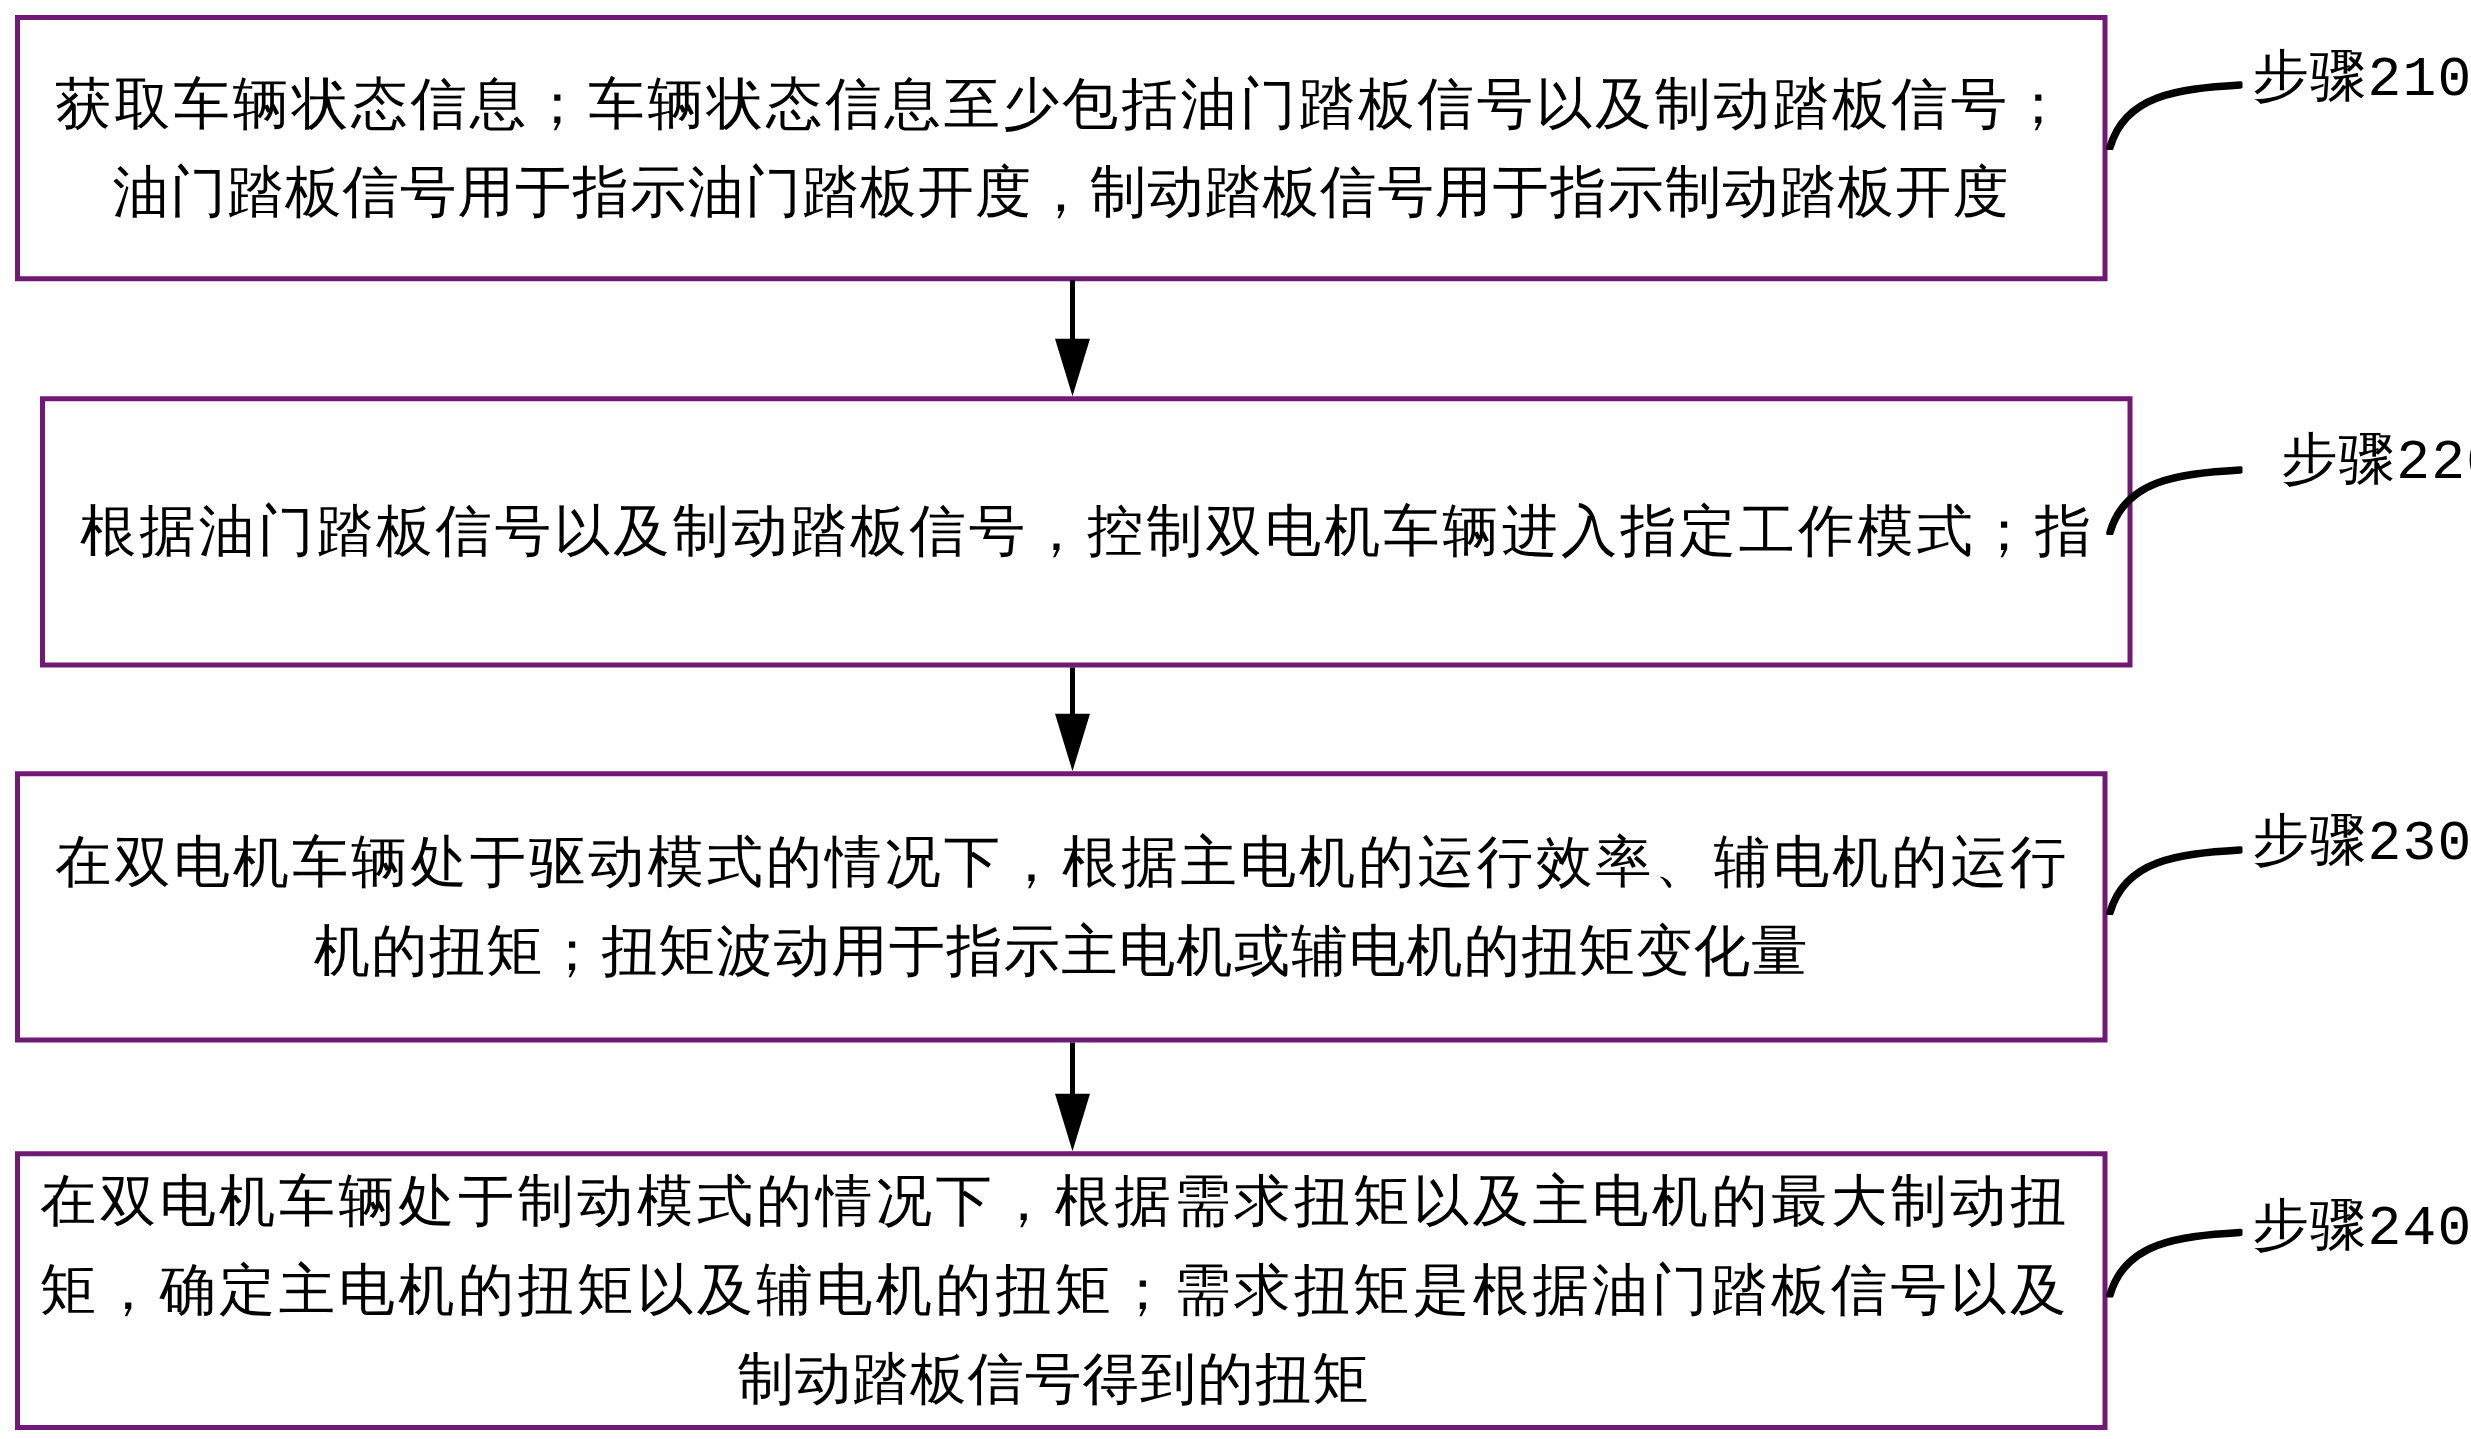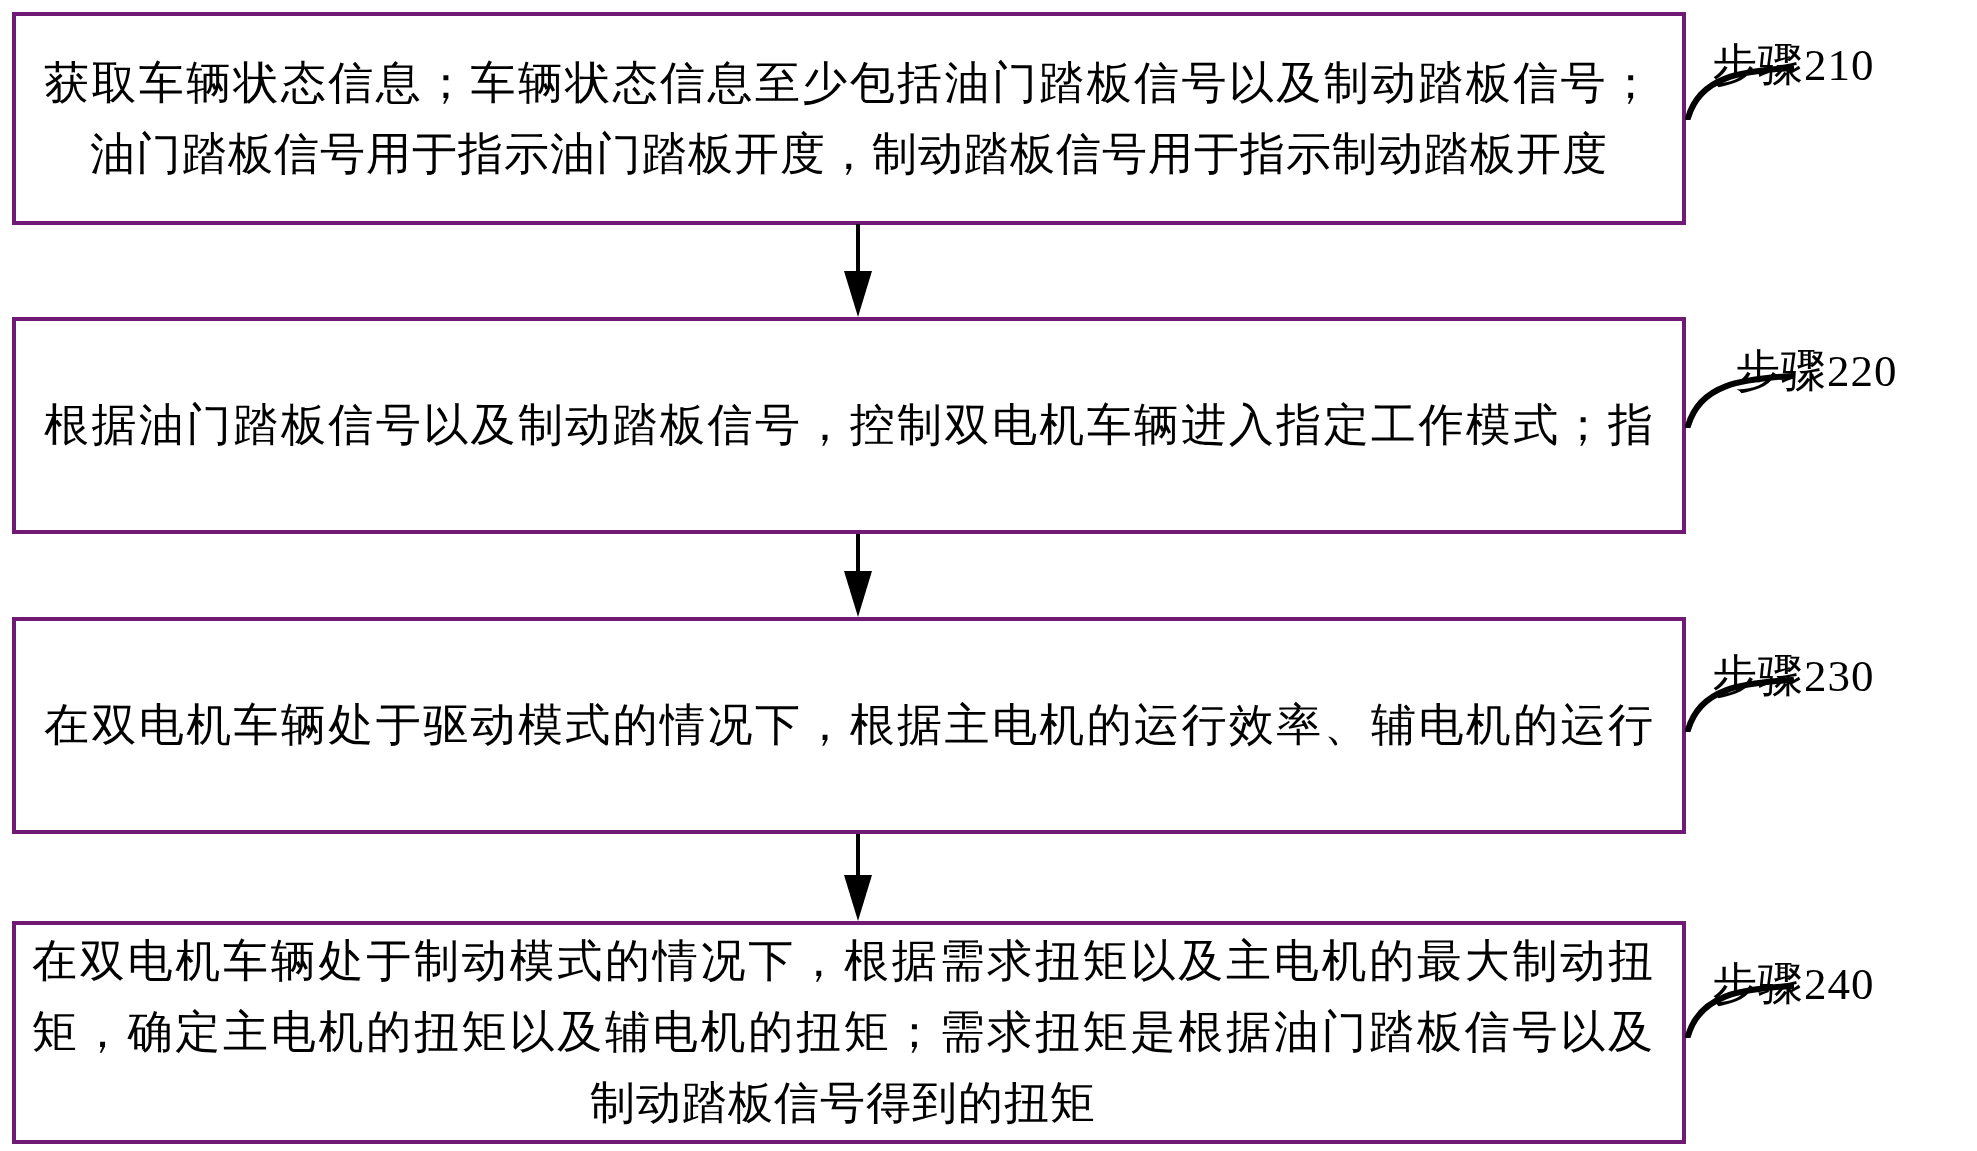--- a/index.html
+++ b/index.html
@@ -34,21 +34,21 @@
     letter-spacing: 1px;
     text-align: justify;
     text-align-last: justify;
     white-space: nowrap;
   }
   .flow-box .line.last {
     text-align: left;
     text-align-last: center;
   }
   .box-1 { top: 12px;  height: 213px; }
-  .box-2 { top: 317px; height: 217px; }
+  .box-2 { top: 317px; height: 217px; margin-left: 20px; }
   .box-3 { top: 617px; height: 217px; }
   .box-4 { top: 921px; height: 223px; padding-left: 16px; }
 
   .arrow-stem {
     position: absolute;
     left: 856px;
     width: 4px;
     background: #000000;
   }
   .arrow-head {
@@ -62,25 +62,26 @@
   }
   .stem-1 { top: 224px; height: 48px; }
   .head-1 { top: 271px; }
   .stem-2 { top: 534px; height: 38px; }
   .head-2 { top: 571px; }
   .stem-3 { top: 834px; height: 42px; }
   .head-3 { top: 875px; }
 
   .step-label {
     position: absolute;
-    left: 1712px;
+    left: 1802px;
     font-size: 45px;
     line-height: 50px;
     white-space: nowrap;
     letter-spacing: 1px;
+    font-family: Liberation Mono, monospace;
   }
   .label-1 { top: 40px; }
   .label-2 { top: 346px; margin-left: 23px; }
   .label-3 { top: 651px; }
   .label-4 { top: 959px; }
 
   .leader {
     position: absolute;
     left: 1684px;
     width: 110px;
@@ -114,20 +115,21 @@
   <svg class="leader leader-2" viewBox="0 0 110 58">
     <path d="M 108 6 C 58 9 16 14 4 56" stroke="#000000" stroke-width="6" fill="none" stroke-linecap="round"></path>
   </svg>
   <div class="step-label label-2">步骤220</div>
 
   <div class="arrow-stem stem-2"></div>
   <div class="arrow-head head-2"></div>
 
   <div class="flow-box box-3">
     <div class="line">在双电机车辆处于驱动模式的情况下，根据主电机的运行效率、辅电机的运行</div>
+    <div class="line last">机的扭矩；扭矩波动用于指示主电机或辅电机的扭矩变化量</div>
   </div>
   <svg class="leader leader-3" viewBox="0 0 110 58">
     <path d="M 108 6 C 58 9 16 14 4 56" stroke="#000000" stroke-width="6" fill="none" stroke-linecap="round"></path>
   </svg>
   <div class="step-label label-3">步骤230</div>
 
   <div class="arrow-stem stem-3"></div>
   <div class="arrow-head head-3"></div>
 
   <div class="flow-box box-4">

